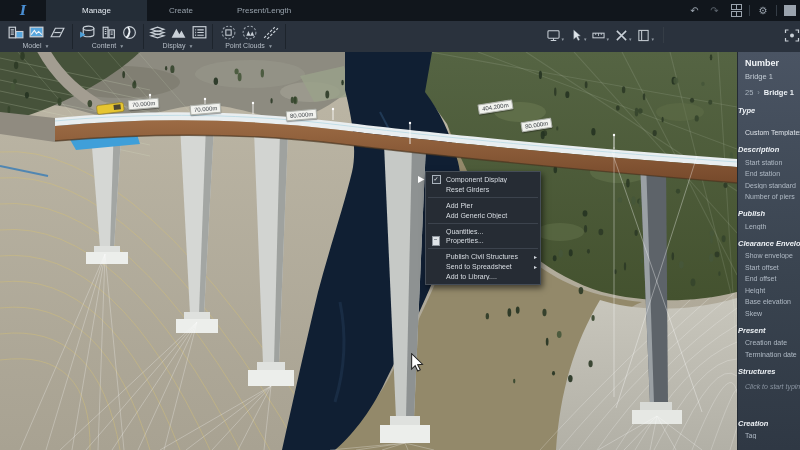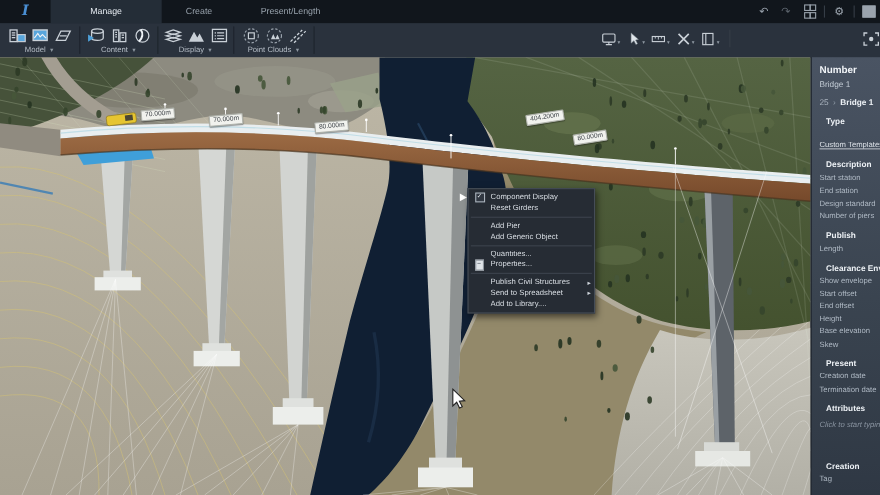--- a/index.html
+++ b/index.html
@@ -61,21 +61,21 @@
   
   #panel{position:absolute;right:0;top:52px;width:63px;height:398px;
          background:linear-gradient(180deg,#4a5463 0%,#3a4450 55%,#2f3844 100%);
          border-left:1px solid #232a33;box-sizing:border-box;display:flex;flex-direction:column;
          padding:6px 0 5px 0;overflow:hidden;z-index:20;}
   .ptitle{font-size:9px;font-weight:bold;color:#f2f5f8;padding-left:7px;white-space:nowrap;}
   .psub{font-size:7.5px;color:#c3ccd5;padding-left:7px;margin-top:4px;white-space:nowrap;}
   .pcrumb{font-size:7.5px;color:#aab4bf;padding-left:7px;margin-top:7px;white-space:nowrap;}
   .pcrumb b{color:#eef2f6;margin-left:4px;}
   .pcrumb .chev{margin-left:4px;color:#8e99a5;}
-  .phead{font-size:7.5px;font-weight:bold;color:#eef2f6;padding-left:13px;margin-top:9px;white-space:nowrap;}
+  .phead{font-size:7.5px;font-weight:bold;color:#eef2f6;padding-left:0;margin-top:9px;white-space:nowrap;font-style:italic;}
   .prow{font-size:7px;color:#b0bac5;padding-left:7px;margin-top:4.5px;white-space:nowrap;overflow:hidden;}
   .plink{font-size:7px;color:#dde2e8;text-decoration:underline;padding-left:7px;margin-top:14px;
          white-space:nowrap;overflow:hidden;cursor:pointer;}
   .pplaceholder{font-size:7px;font-style:italic;color:#8a94a1;padding-left:7px;margin-top:7px;white-space:nowrap;}
   .pspacer{flex:1;}
   svg{display:block;}
 </style>
 </head>
 <body>
 <div id="app">
@@ -689,20 +689,20 @@
   <div class="phead">Clearance Envelope</div>
   <div class="prow">Show envelope</div>
   <div class="prow">Start offset</div>
   <div class="prow">End offset</div>
   <div class="prow">Height</div>
   <div class="prow">Base elevation</div>
   <div class="prow">Skew</div>
   <div class="phead">Present</div>
   <div class="prow">Creation date</div>
   <div class="prow">Termination date</div>
-  <div class="phead">Attributes</div>
+  <div class="phead">Structures</div>
   <div class="pplaceholder">Click to start typing...</div>
   <div class="pspacer"></div>
   <div class="phead" style="margin-top:0;">Creation</div>
   <div class="prow" style="margin-bottom:6px;">Tag</div>
 </div>
 
 </div>
 
 </body></html>

